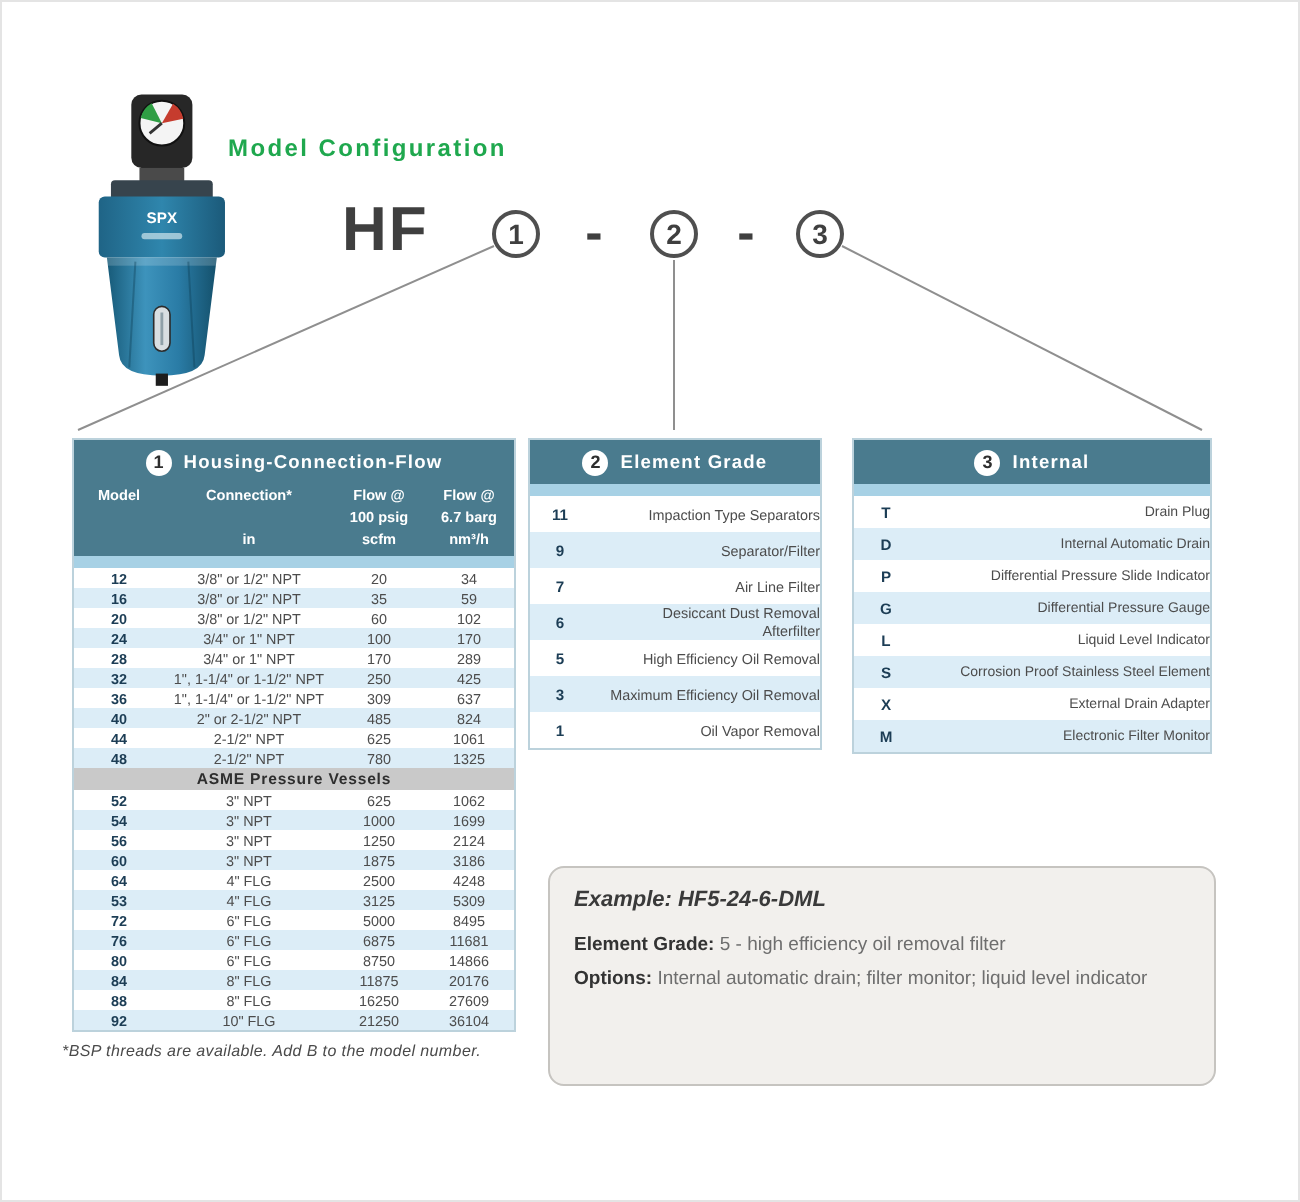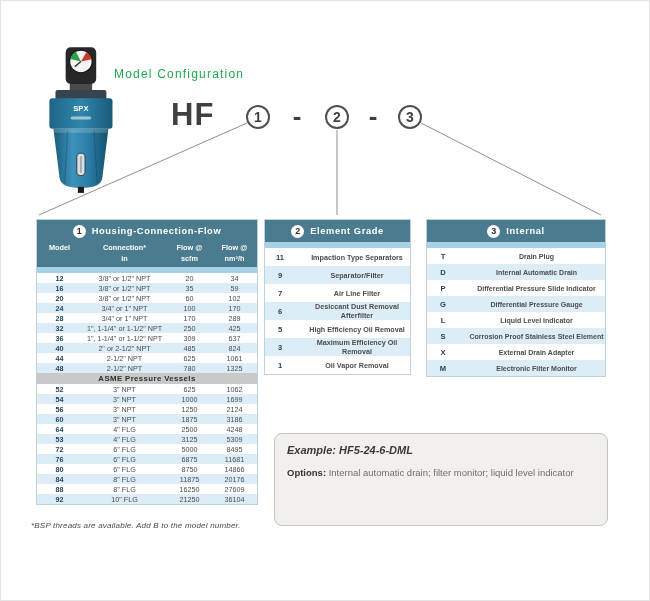--- a/index.html
+++ b/index.html
@@ -5,21 +5,21 @@
   :root{
     --teal:#4a7b8e; --stripe:#a7d1e5; --altrow:#dcedf7; --asme:#c9c9c9;
     --green:#1fa84e; --navy:#1c3d55; --textgray:#4c4c4c; --linegray:#8f8f8f;
     --boxbg:#f2f0ed; --boxborder:#c6c4c0; --tblborder:#bcd2dc;
   }
   html,body{margin:0;padding:0;background:#fff;}
   .canvas{position:relative;width:650px;height:601px;background:#ffffff;
     border:1px solid #e4e4e4;box-sizing:border-box;overflow:hidden;
     font-family:"Liberation Sans", sans-serif;}
   
-  .model-config{position:absolute;left:113px;top:66px;font-size:12px;font-weight:normal;
+  .model-config{position:absolute;left:113px;top:66px;font-size:12px;font-weight:bold;
     color:var(--green);letter-spacing:1.2px;text-align:center;}
   
   .code-wrap{position:absolute;left:0;top:0;width:650px;height:140px;}
   .hf{position:absolute;left:170px;top:96px;font-size:31px;font-weight:bold;color:#3f3f3f;letter-spacing:1px;}
   .circle{position:absolute;width:24px;height:24px;border:2px solid #4f4f4f;border-radius:50%;
     box-sizing:border-box;display:flex;align-items:center;justify-content:center;
     font-size:14px;font-weight:bold;color:#3f3f3f;background:#fff;top:104px;}
   .dash{position:absolute;top:100px;width:16px;text-align:center;font-size:26px;font-weight:bold;color:#3f3f3f;}
   .c1{left:245px}.c2{left:324px}.c3{left:397px}.d1{left:288px}.d2{left:364px}
   
@@ -43,23 +43,23 @@
   .asme{height:11px;background:var(--asme);display:flex;align-items:center;justify-content:center;
     font-size:7.8px;font-weight:bold;color:#2e2e2e;letter-spacing:.4px;}
   
   .t2{left:263px;top:218px;width:145px;}
   .t3{left:425px;top:218px;width:178px;}
   .krow{display:grid;align-items:center;color:var(--textgray);}
   .t2 .krow{grid-template-columns:30px 1fr;height:18px;font-size:7.2px;}
   .t3 .krow{grid-template-columns:32px 1fr;height:16px;font-size:7px;}
   .krow.alt{background:var(--altrow);}
   .krow .key{font-weight:bold;color:var(--navy);text-align:center;font-size:7.6px;}
-  .krow .lbl{text-align:center;padding-left:9px;font-weight:bold;}
-  
-  .example{position:absolute;left:273px;top:432px;width:334px;height:93px;box-sizing:border-box;
+  .krow .lbl{text-align:right;padding-left:9px;}
+  
+  .example{position:absolute;left:273px;top:432px;width:334px;height:110px;box-sizing:border-box;
     background:var(--boxbg);border:1px solid var(--boxborder);border-radius:8px;padding:10px 12px;}
   .ex-title{font-size:11px;font-weight:bold;font-style:italic;color:#3a3a3a;margin-bottom:9px;}
   .ex-line{font-size:9.5px;line-height:16.5px;white-space:nowrap;}
   .ex-label{font-weight:bold;color:#333;}
   .ex-value{color:#6e6e6e;}
   
   .footnote{position:absolute;left:30px;top:520px;font-size:8px;font-style:italic;
     color:#4a4a4a;line-height:10.5px;letter-spacing:.2px;}
   .product{position:absolute;left:28px;top:34px;}
 </style>
@@ -132,20 +132,26 @@
       </div>
       <div id="t1cols">
           <div class="t1hdr-row">
             <div>Model</div>
             <div>Connection*</div>
             <div>Flow @</div>
             <div>Flow @</div>
           </div>
           <div class="t1hdr-row">
             <div></div>
+            <div></div>
+            <div>100 psig</div>
+            <div>6.7 barg</div>
+          </div>
+          <div class="t1hdr-row">
+            <div></div>
             <div>in</div>
             <div>scfm</div>
             <div>nm³/h</div>
           </div>
         </div>
     </div>
     <div class="stripe"></div>
     <div id="t1body">
         <div class="t1row">
           <div class="model">12</div>
@@ -359,20 +365,21 @@
         <div class="krow alt">
           <div class="key">M</div>
           <div class="lbl">Electronic Filter Monitor</div>
         </div>
       </div>
   </div>
 
   <div class="example">
     <div class="ex-title">Example: HF5-24-6-DML</div>
     <div id="exlines">
+        <div class="ex-line"><span class="ex-label">Element Grade:</span><span class="ex-value"> 5 - high efficiency oil removal filter</span></div>
         <div class="ex-line"><span class="ex-label">Options:</span><span class="ex-value"> Internal automatic drain; filter monitor; liquid level indicator</span></div>
       </div>
   </div>
 
   <div class="footnote">
     <div>*BSP threads are available. Add B to the model number.</div>
   </div>
 
 </div>
 

